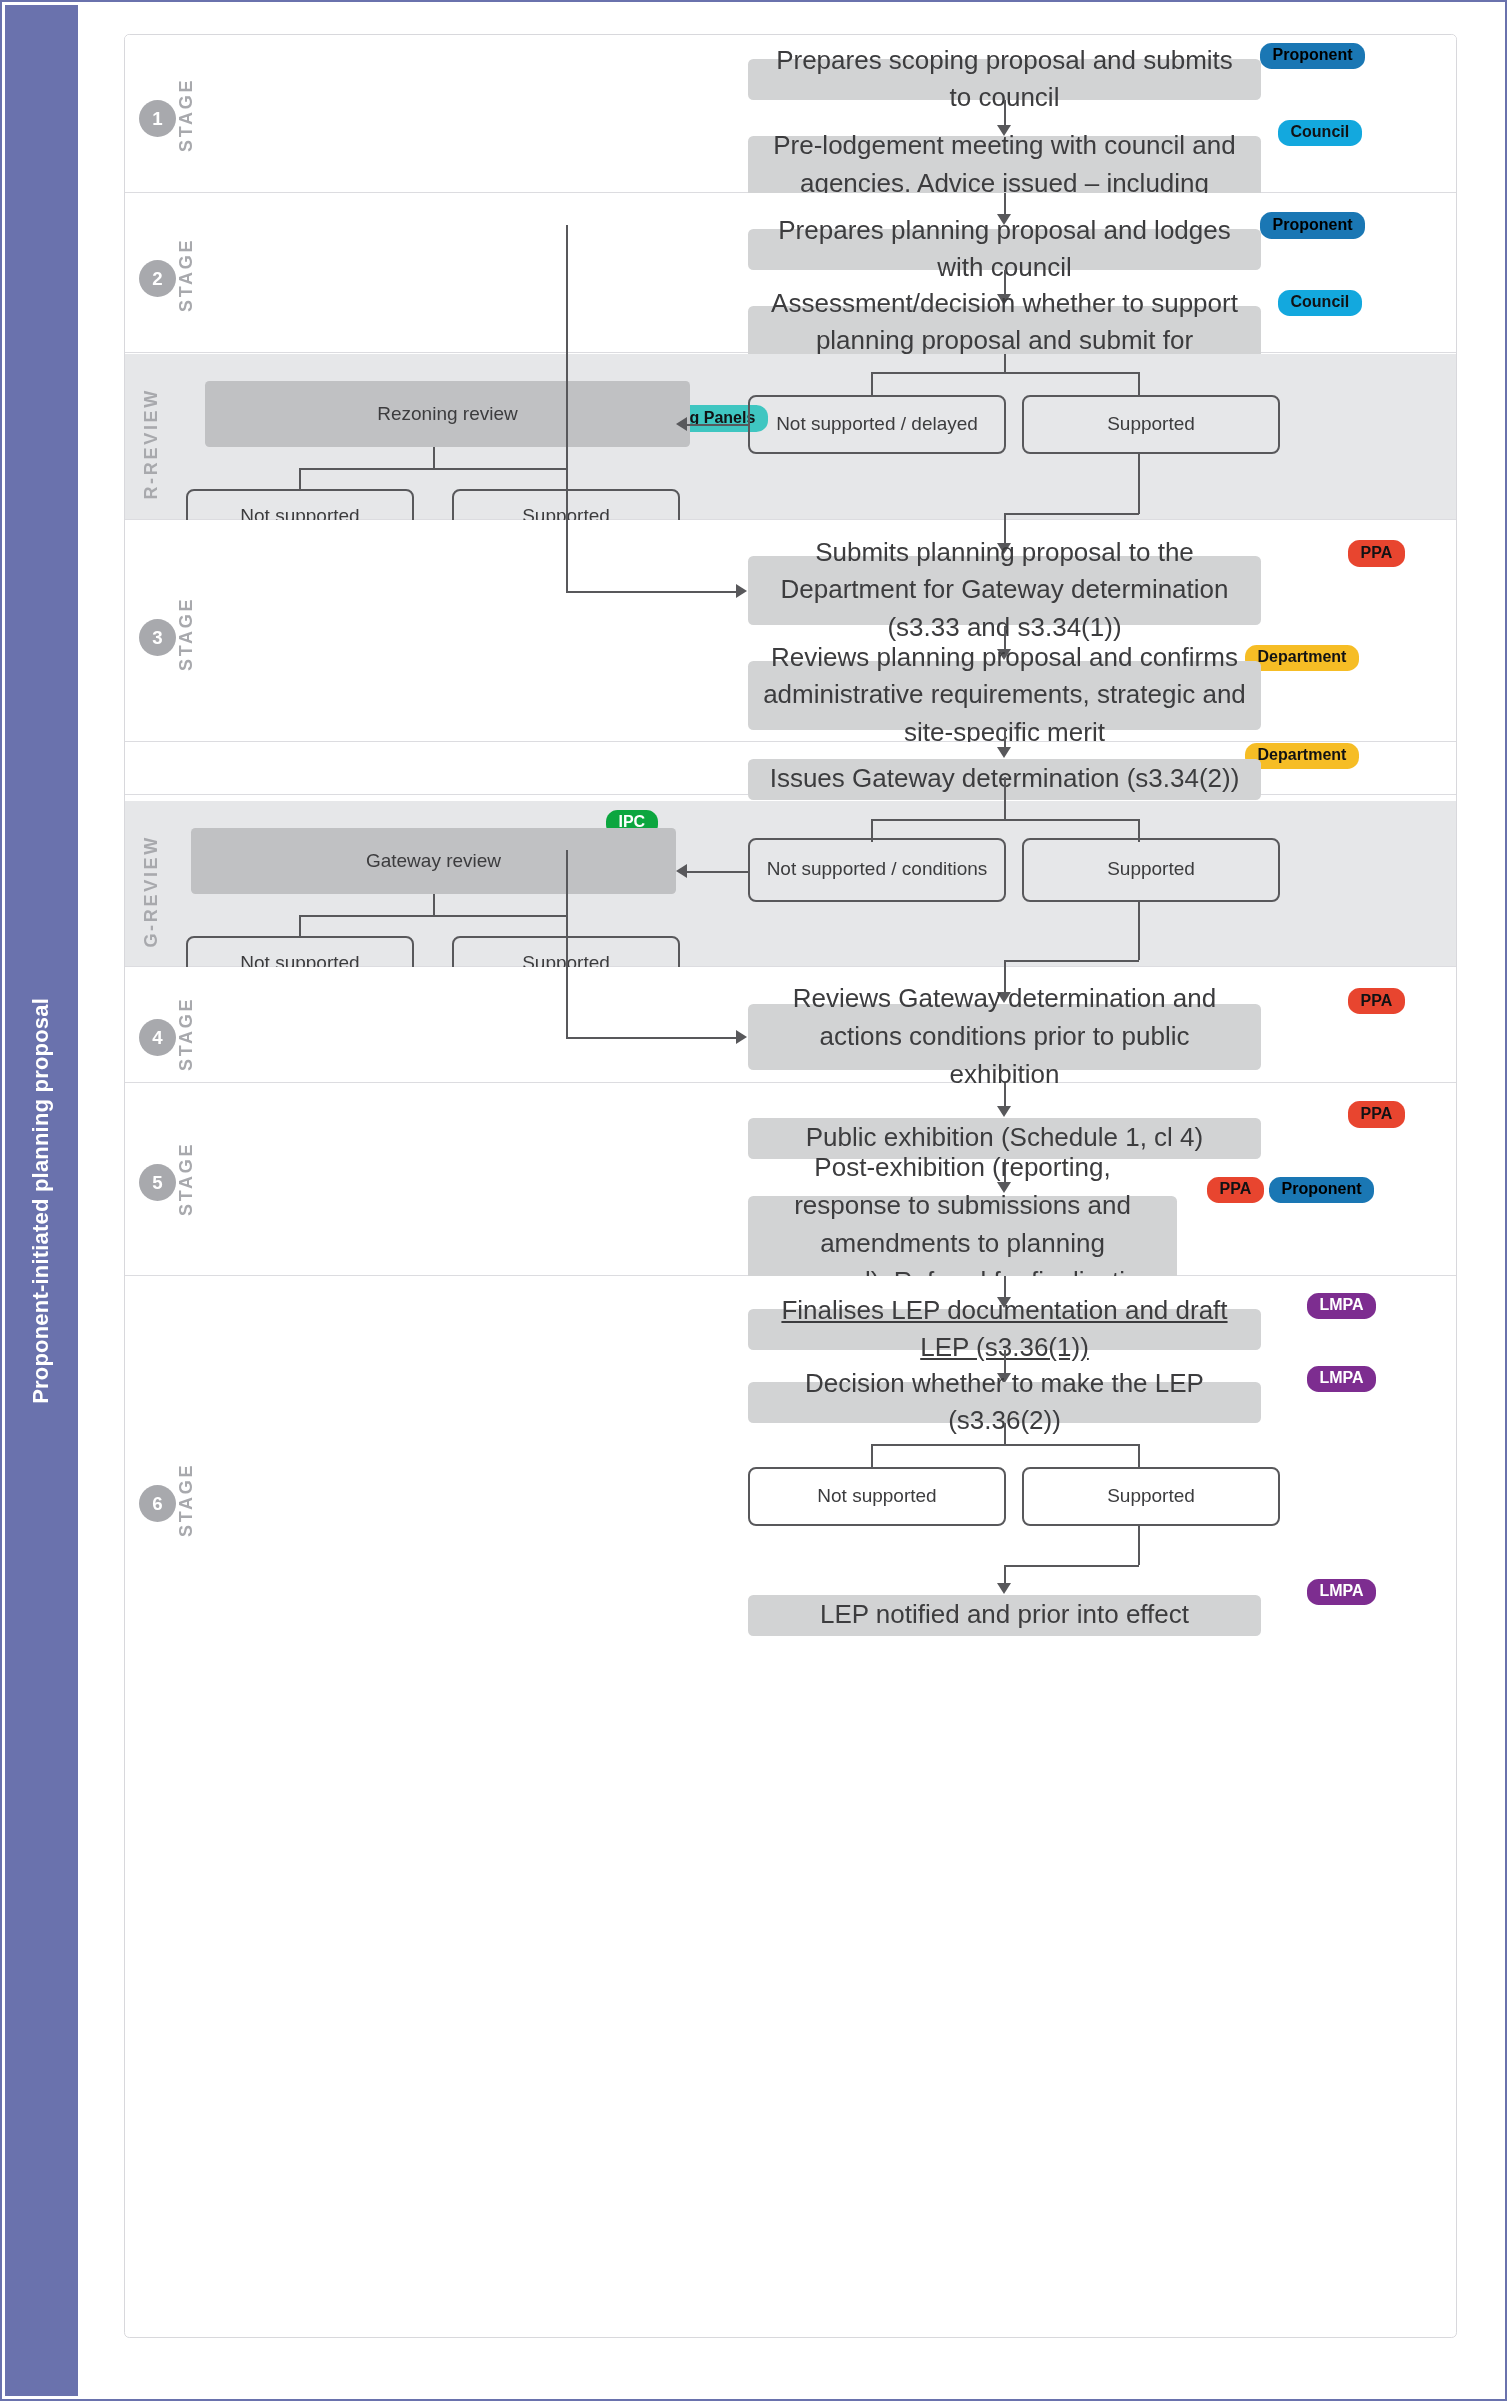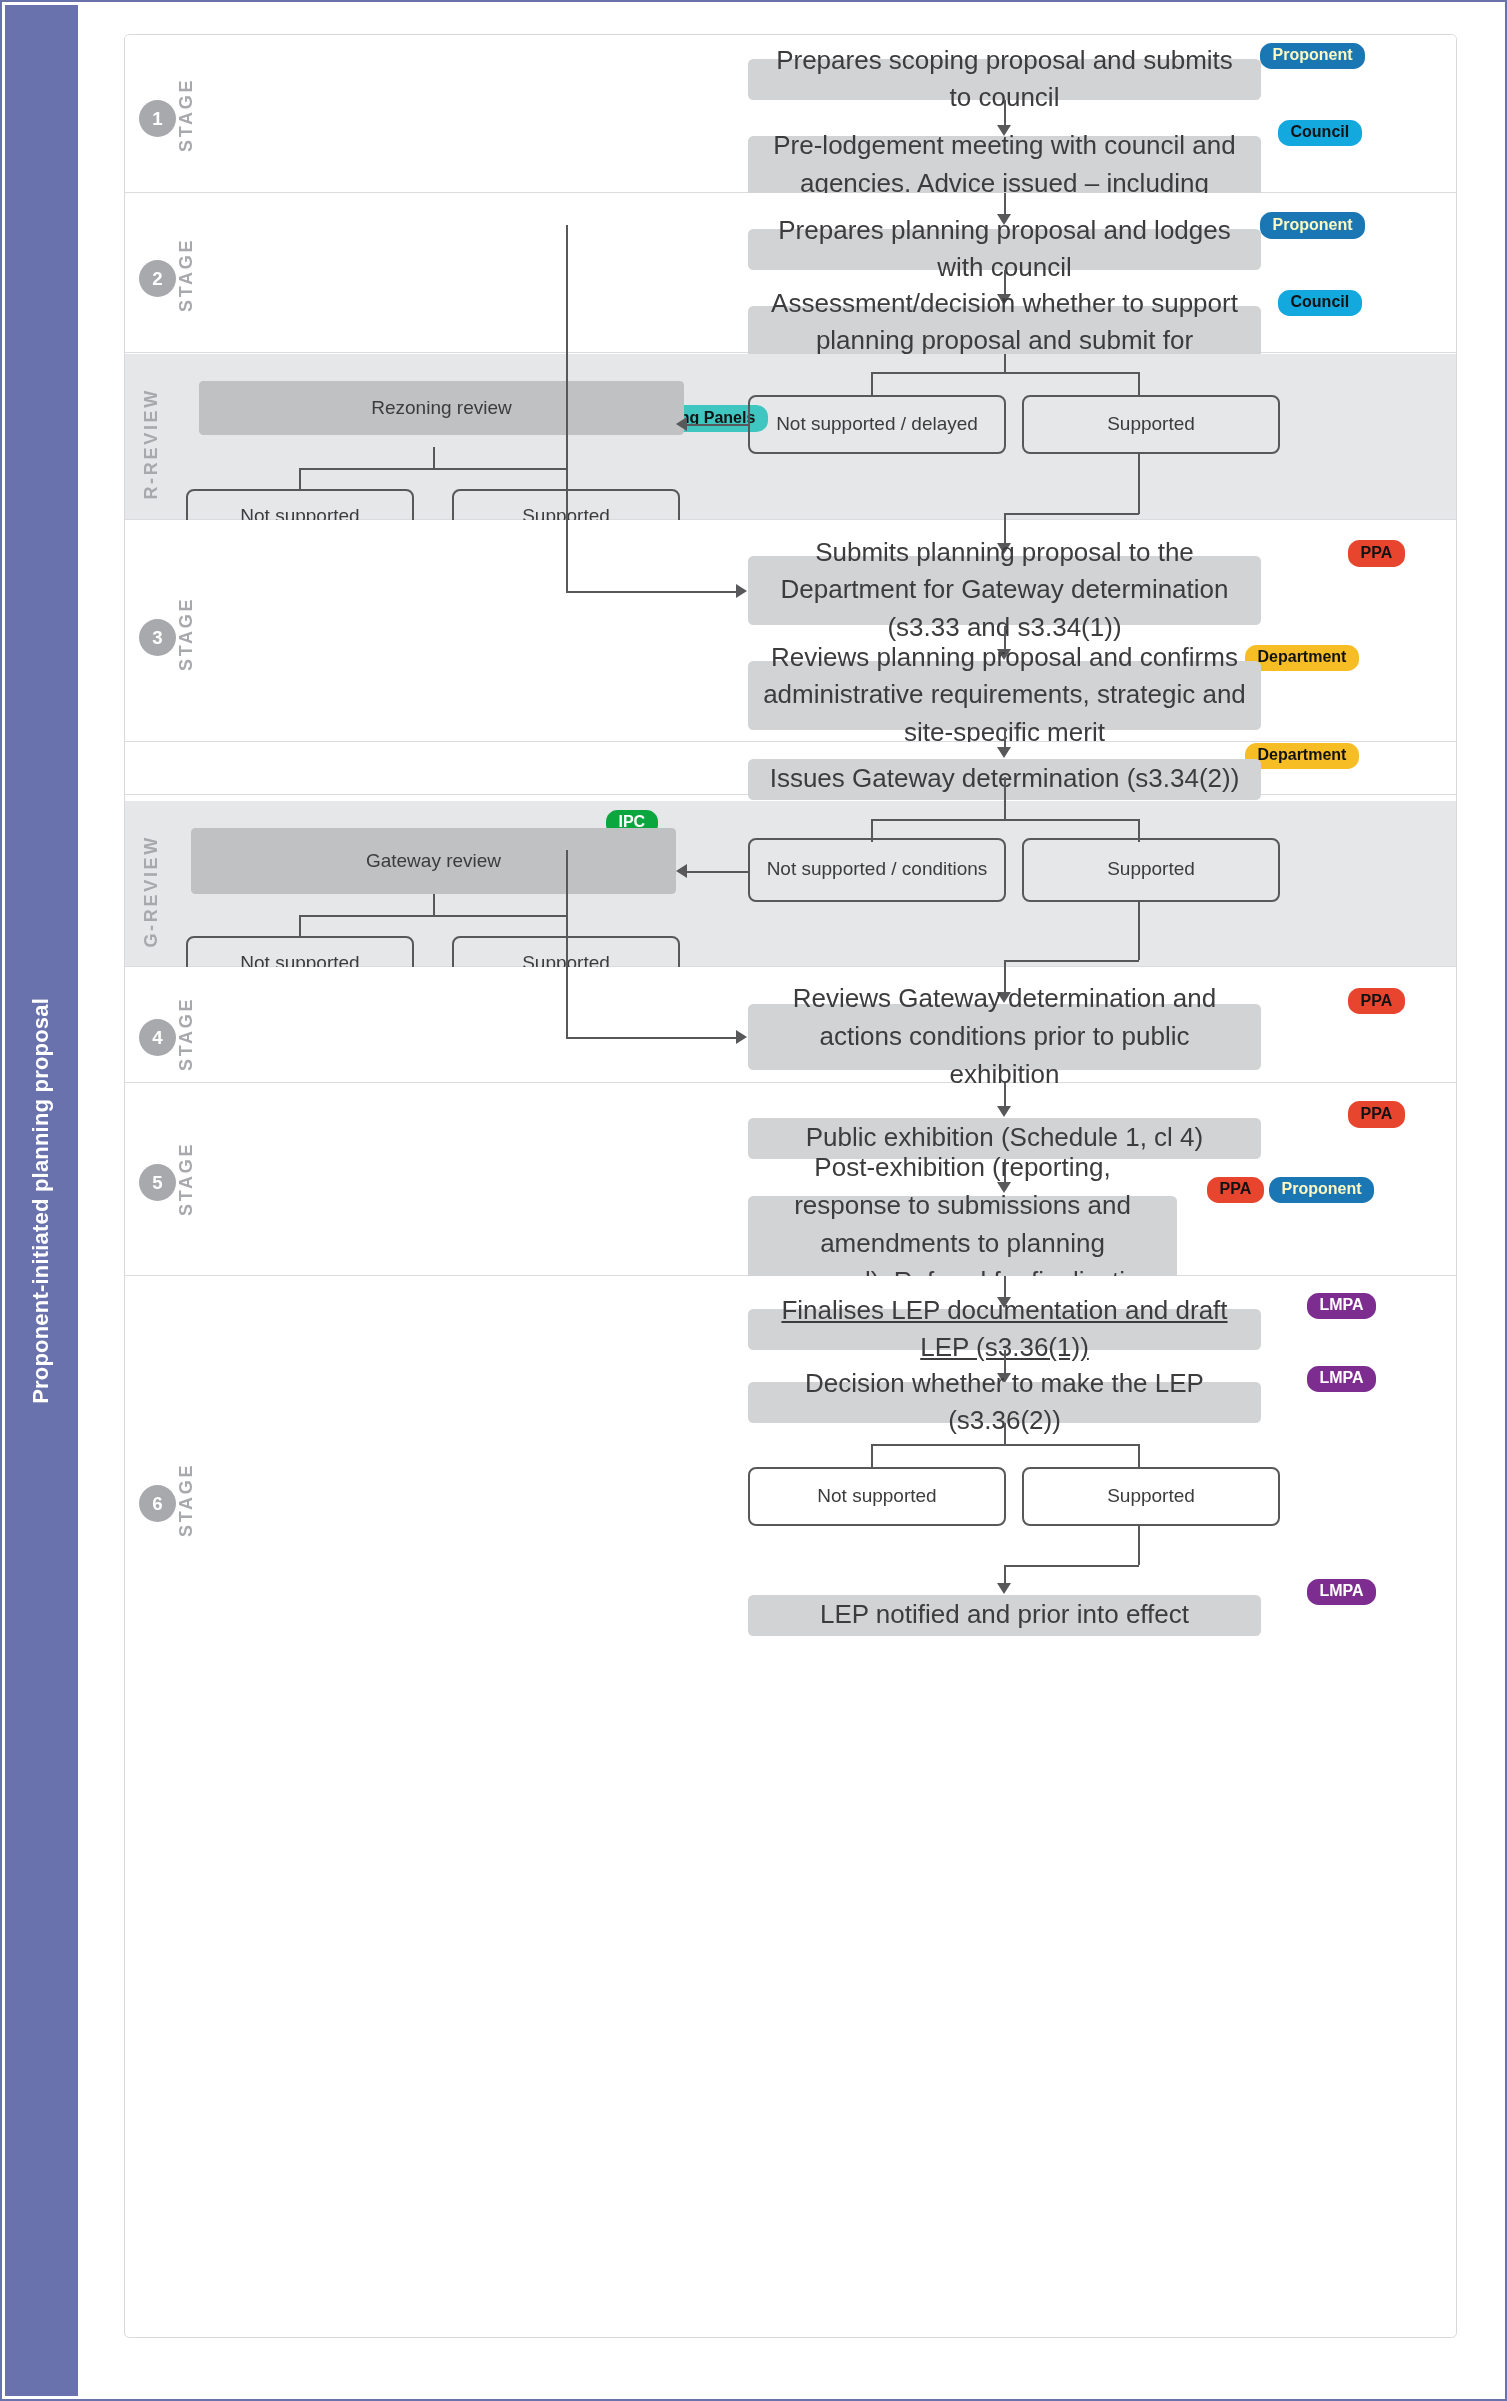--- a/index.html
+++ b/index.html
@@ -121,21 +121,21 @@
   
   .badge-row{ position:absolute; display:flex; gap:5.3px; align-items:center; }
   .badge{
     border-radius:11.6px;
     padding:3.6px 12.5px 4.4px;
     font-size:16px;
     font-weight:bold;
     white-space:nowrap;
     line-height:1.15;
   }
-  .badge.proponent{ background:#1a77b4; color:#fef9c3; }
+  .badge.proponent{ background:#1a77b4; color:#000000; }
   .badge.council  { background:#13a8de; color:#111214; }
   .badge.panels   { background:#3fc6c1; color:#111214;margin-top:41px; }
   .badge.ppa      { background:#e8452f; color:#111214; }
   .badge.dept     { background:#f6bd25; color:#111214; }
   .badge.ipc      { background:#0ca63f; color:#ffffff; }
   .badge.lmpa     { background:#7d2d90; color:#ffffff; }
 
   
   .v{ position:absolute; width:0; border-left:2.2px solid #58585b; }
   .h{ position:absolute; height:0; border-top:2.2px solid #58585b; }
@@ -220,21 +220,21 @@
         <div class="h" style="left:746px;top:18px;width:267px;"></div>
         <div class="v" style="left:746px;top:18px;height:23px;"></div>
         <div class="v" style="left:1013px;top:18px;height:23px;"></div>
 
         <div class="badge-row" style="left:295px;top:10.7px;">
           <span class="badge council">Council</span>
           <span class="badge proponent">Proponent</span>
           <span class="badge panels">Planning Panels</span>
         </div>
 
-        <div class="rbox" style="left:74px;top:27px;width:485px;height:54px;">Rezoning review</div>
+        <div class="rbox" style="left:80px;top:27px;width:485px;height:66px;">Rezoning review</div>
 
         <div class="obox" style="left:623px;top:41px;width:258px;height:59px;">Not supported / delayed</div>
         <div class="obox" style="left:897px;top:41px;width:258px;height:59px;">Supported</div>
 
         <div class="h" style="left:562px;top:70px;width:61px;"></div>
         <div class="arrow-l" style="left:551px;top:63px;"></div>
 
         <div class="v" style="left:308px;top:93px;height:21.4px;"></div>
         <div class="h" style="left:174px;top:114px;width:267px;"></div>
         <div class="v" style="left:174px;top:114px;height:21.4px;"></div>

